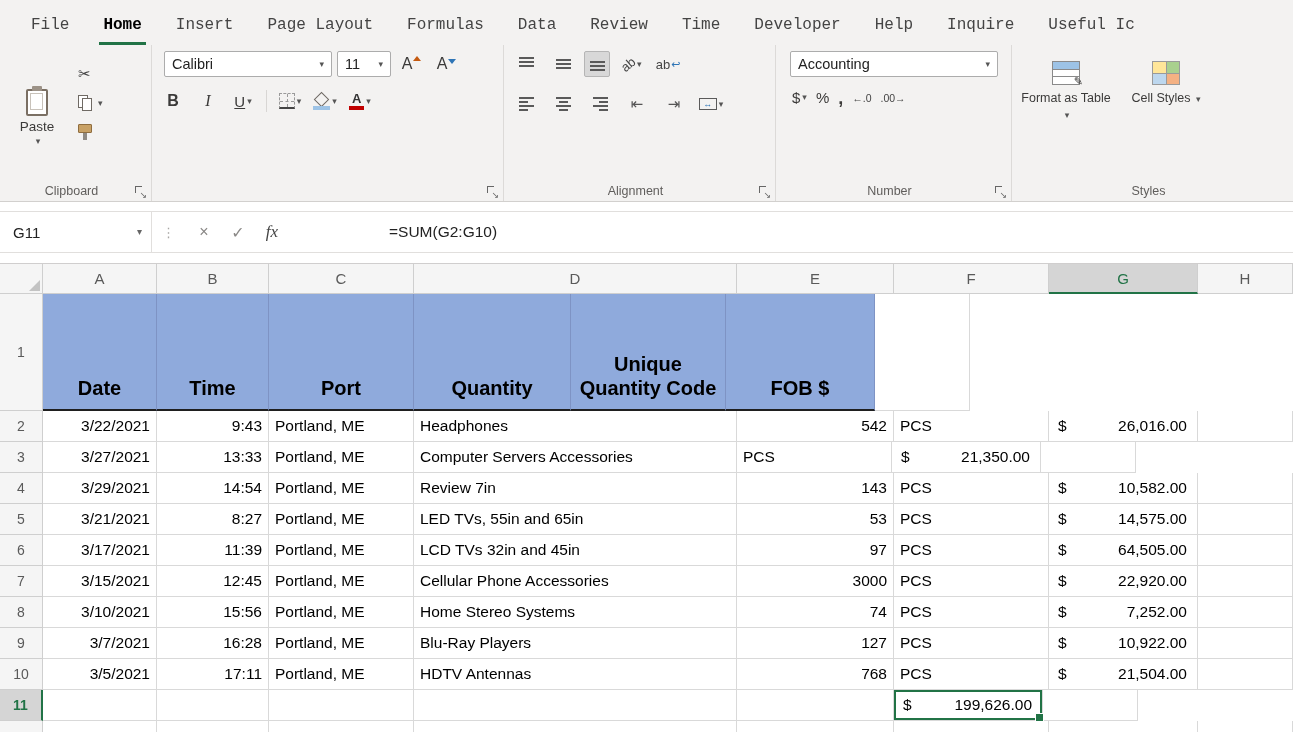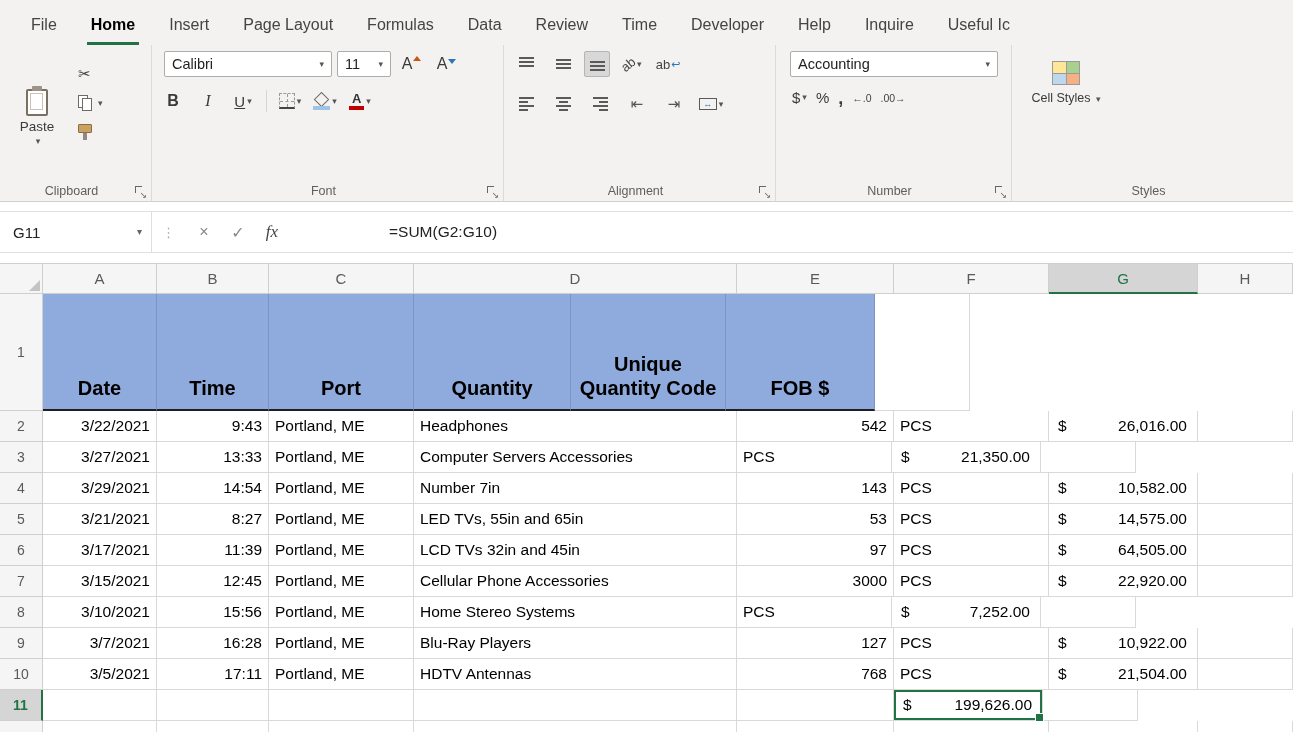--- a/index.html
+++ b/index.html
@@ -1,20 +1,20 @@
 <!DOCTYPE html>
 <html><head>
 <meta charset="utf-8">
 <style>
   html,body{margin:0;padding:0;background:#fff;}
   body{width:1293px;height:733px;overflow:hidden;font-family:"Liberation Sans",sans-serif;-webkit-font-smoothing:antialiased;}
   
   .ribbon{height:202px;background:#f3f2f1;border-bottom:1px solid #d2d0ce;box-sizing:border-box;overflow:hidden;}
   .rtabs{display:flex;align-items:flex-end;height:45px;padding-left:14px;}
-  .rtab{padding:11px 17px;font-size:16px;color:#444;white-space:nowrap;position:relative;cursor:pointer;}
+  .rtab{padding:11px 17px;font-size:16px;color:#444;white-space:nowrap;position:relative;cursor:pointer;font-family:Liberation Mono, monospace;}
   .rtab.active{font-weight:bold;color:#000;}
   .rtab.active:after{content:"";position:absolute;left:13px;right:13px;bottom:0;height:3px;background:#217346;}
   .rcontent{display:flex;height:157px;}
   .grp{position:relative;box-sizing:border-box;padding:6px 4px 24px 6px;border-right:1px solid #dcdad8;}
   .grp-label{position:absolute;bottom:4px;left:8px;right:16px;text-align:center;font-size:12.5px;color:#605e5c;}
   .launcher{position:absolute;bottom:4px;right:4px;width:13px;height:13px;cursor:pointer;}
   .launcher:before{content:"";position:absolute;left:1px;top:1px;width:6px;height:6px;border-left:1.5px solid #666;border-top:1.5px solid #666;}
   .launcher:after{content:"↘";position:absolute;right:0;bottom:-2px;font-size:9px;color:#666;}
   .g-clip{width:152px;display:flex;gap:8px;}
   .g-font{width:352px;display:flex;flex-direction:column;gap:12px;}
@@ -213,21 +213,20 @@
           <span class="caret">▾</span>
         </div>
         <div class="btn fbtn">
           <span class="i-fontcolor">
               <span class="a">A</span>
               <span class="bar"></span>
             </span>
           <span class="caret">▾</span>
         </div>
       </div>
-      <div class="grp-label">Font</div>
       <div class="launcher"></div>
     </div>
 
     <div class="grp g-align">
       <div class="irow">
         <div class="btn ibtn">
             <span class="val top">
               <i></i>
               <i></i>
               <i></i>
@@ -323,20 +322,28 @@
         </div>
         <div class="btn">
           <span class="dec">.00→</span>
         </div>
       </div>
       <div class="grp-label">Number</div>
       <div class="launcher"></div>
     </div>
 
     <div class="grp g-styles">
+      <div class="stylebtn">
+        <span class="i-ftable">
+            <b></b>
+            <b></b>
+            <b></b>
+          </span>
+        <span class="slbl"><span>Format as Table</span> <span class="caret">▾</span></span>
+      </div>
       <div class="stylebtn">
         <span class="i-cstyles">
             <b></b>
             <b></b>
             <b></b>
             <b></b>
           </span>
         <span class="slbl"><span>Cell Styles</span> <span class="caret">▾</span></span>
       </div>
       <div class="grp-label">Styles</div>
@@ -427,21 +434,21 @@
           <span>$</span>
           <span>21,350.00</span>
         </div>
         <div class="cell cH"></div>
       </div>
       <div class="grow">
         <div class="rowhead">4</div>
         <div class="cell cA num">3/29/2021</div>
         <div class="cell cB num">14:54</div>
         <div class="cell cC txt">Portland, ME</div>
-        <div class="cell cD txt">Number 7in</div>
+        <div class="cell cD txt">Review 7in</div>
         <div class="cell cE num">143</div>
         <div class="cell cF txt">PCS</div>
         <div class="cell cG fob">
           <span>$</span>
           <span>10,582.00</span>
         </div>
         <div class="cell cH"></div>
       </div>
       <div class="grow">
         <div class="rowhead">5</div>
@@ -484,20 +491,21 @@
           <span>22,920.00</span>
         </div>
         <div class="cell cH"></div>
       </div>
       <div class="grow">
         <div class="rowhead">8</div>
         <div class="cell cA num">3/10/2021</div>
         <div class="cell cB num">15:56</div>
         <div class="cell cC txt">Portland, ME</div>
         <div class="cell cD txt">Home Stereo Systems</div>
+        <div class="cell cE num">74</div>
         <div class="cell cF txt">PCS</div>
         <div class="cell cG fob">
           <span>$</span>
           <span>7,252.00</span>
         </div>
         <div class="cell cH"></div>
       </div>
       <div class="grow">
         <div class="rowhead">9</div>
         <div class="cell cA num">3/7/2021</div>

